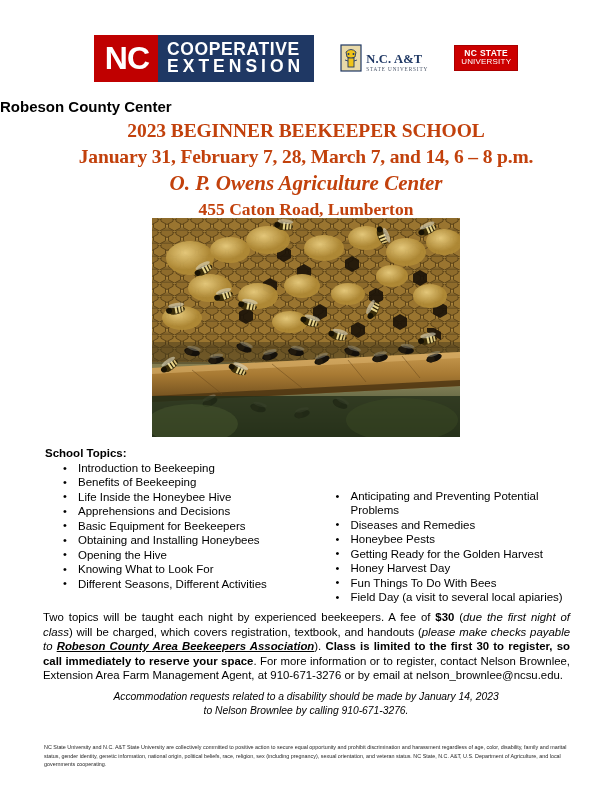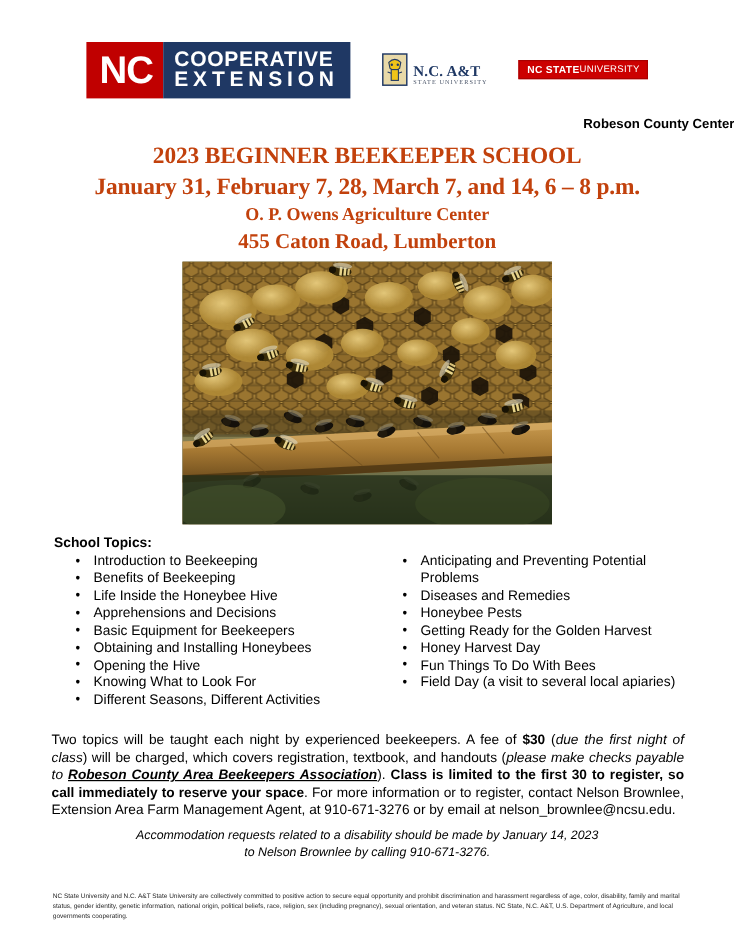--- a/index.html
+++ b/index.html
@@ -85,46 +85,47 @@
     letter-spacing: 0.9px;
     margin-top: 1.5px;
   }
 
   .ncsu-logo {
     background: #cc0000;
     color: #ffffff;
     border: 1px solid #aa0000;
     padding: 3px 6px 3px 6px;
     display: flex;
+    flex-direction: column;
     align-items: center;
     line-height: 1.05;
   }
   .ncsu-l1 { font-size: 8.5px; font-weight: bold; letter-spacing: 0.3px; }
   .ncsu-l2 { font-size: 8px; font-weight: normal; letter-spacing: 0.2px; }
 
   
   .center-name {
     position: absolute;
     top: 98px; left: 0; right: 0;
-    text-align: right;
+    text-align: left;
     font-family: "Liberation Sans", sans-serif;
     font-weight: bold;
-    font-size: 11px;
+    font-size: 15px;
   }
   .title-block {
     position: absolute;
     top: 118px; left: 0; right: 0;
     text-align: center;
     font-family: "Liberation Serif", serif;
     font-weight: bold;
     color: #c2410c;
   }
   .title-main { font-size: 19.5px; line-height: 1.32; letter-spacing: -0.1px; }
   .title-dates { font-size: 19.5px; line-height: 1.32; letter-spacing: -0.15px; }
-  .title-venue { font-size: 15px; line-height: 1.35; }
+  .title-venue { font-size: 21px; line-height: 1.35; font-style: italic; }
   .title-addr  { font-size: 17.5px; line-height: 1.35; }
 
   
   .photo {
     position: absolute;
     left: 152px;
     top: 218px;
     width: 308px;
     height: 219px;
     overflow: hidden;
@@ -143,21 +144,21 @@
   .topics-cols {
     position: absolute;
     left: 45px;
     top: 461px;
     width: 530px;
     display: flex;
     gap: 0px;
     justify-content: flex-end;
   }
   .topics-col { width: 50%; }
-  .topics-col.right { padding-left: 15px; }
+  .topics-col.right { padding-left: 15px; margin-top: 28px; }
   .topics-col ul {
     margin: 0;
     padding: 0 0 0 33px;
     list-style: none;
   }
   .topics-col li {
     position: relative;
     font-size: 11.5px;
     line-height: 14.3px;
     padding-left: 0;

